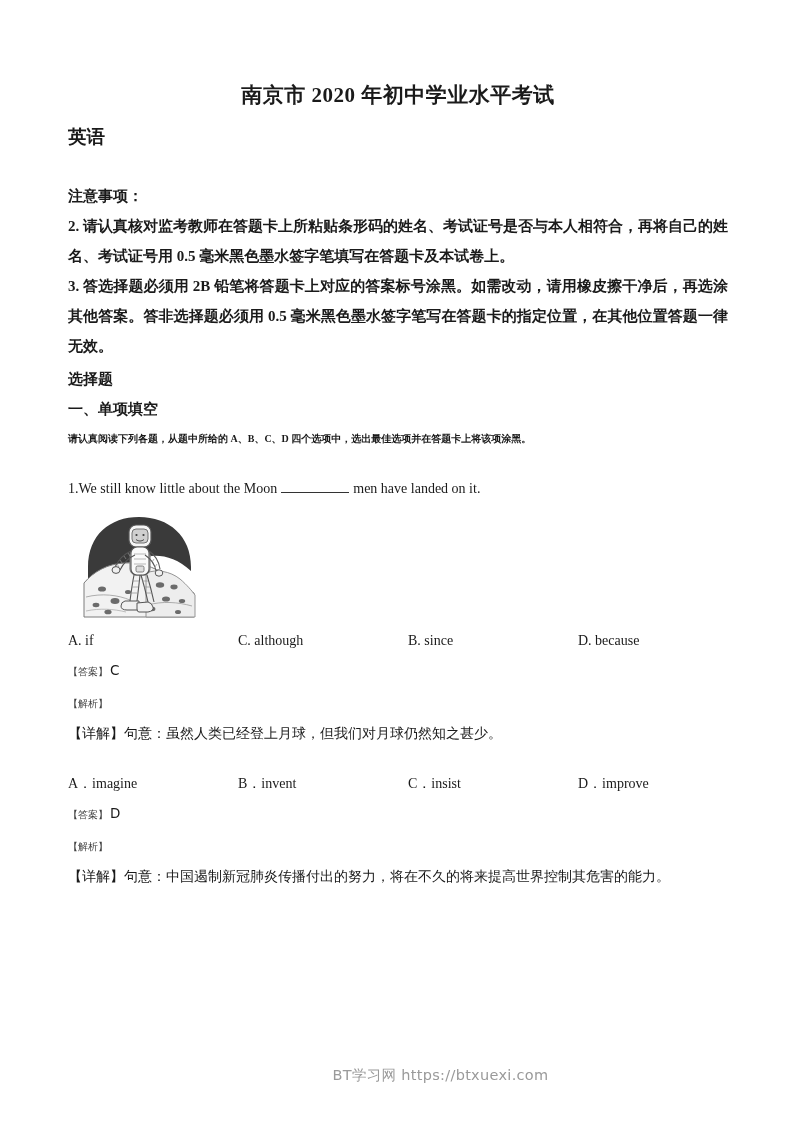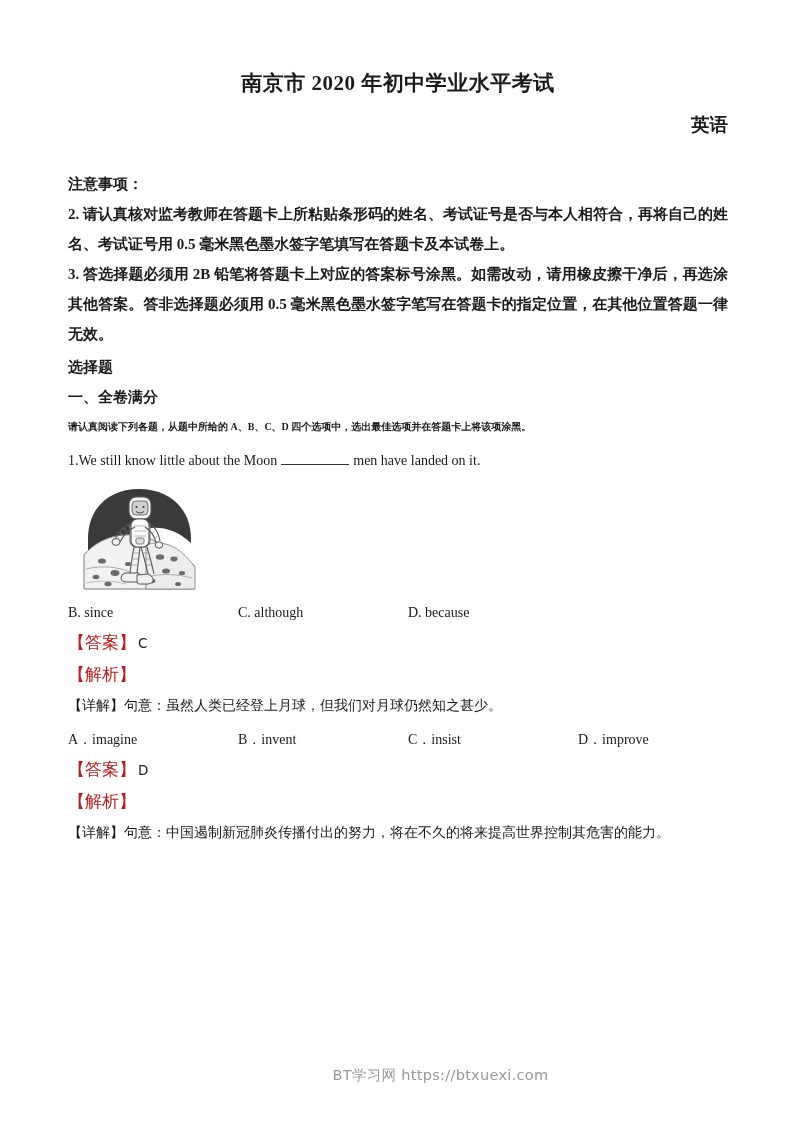--- a/index.html
+++ b/index.html
@@ -15,35 +15,35 @@
     position: relative;
     width: 793px;
     height: 1122px;
     background: #ffffff;
     overflow: hidden;
     box-sizing: border-box;
   }
   .content {
     position: absolute;
     left: 68px;
-    top: 4px;
+    top: 16px;
     width: 660px;
   }
 
   
   .doc-title {
     text-align: center;
     font-weight: bold;
     font-size: 21px;
     letter-spacing: 0.5px;
     margin-top: 66px;
     line-height: 1.3;
   }
   .doc-subtitle {
-    text-align: right;
+    text-align: left;
     font-weight: bold;
     font-size: 18.5px;
     margin-top: 16px;
     line-height: 1.3;
   }
 
   
   .notes {
     margin-top: 32px;
   }
@@ -75,21 +75,21 @@
   .directions {
     font-weight: bold;
     font-size: 10px;
     line-height: 30px;
     text-align: justify;
     text-justify: inter-ideograph;
   }
 
   
   .question {
-    margin-top: 4px;
+    margin-top: 20px;
   }
   .q-stem {
     font-size: 14px;
     line-height: 29px;
     text-align: justify;
   }
   .blank {
     display: inline-block;
     border-bottom: 1px solid #333;
     width: 68px;
@@ -118,23 +118,23 @@
     white-space: nowrap;
   }
   .options .opt:last-child { flex: 0 0 auto; }
 
   
   .answer-line, .analysis-line {
     font-size: 14px;
     line-height: 31px;
   }
   .tag-blue {
-    color: #b91c1c;
+    color: #404040;
     font-family: "DejaVu Sans", "Liberation Sans", sans-serif;
-    font-size: 17px;
+    font-size: 10px;
   }
   .answer-letter {
     color: #1a1a1a;
     font-family: "DejaVu Sans", "Liberation Sans", sans-serif;
     font-size: 13.5px;
     margin-left: 2px;
   }
   .detail-line {
     font-size: 14px;
     line-height: 30px;
@@ -166,21 +166,21 @@
     <div class="doc-title">南京市 2020 年初中学业水平考试</div>
     <div class="doc-subtitle">英语</div>
 
     <div class="notes">
       <div class="notes-heading">注意事项：</div>
       <div class="note-item">2. 请认真核对监考教师在答题卡上所粘贴条形码的姓名、考试证号是否与本人相符合，再将自己的姓名、考试证号用 0.5 毫米黑色墨水签字笔填写在答题卡及本试卷上。</div>
       <div class="note-item">3. 答选择题必须用 2B 铅笔将答题卡上对应的答案标号涂黑。如需改动，请用橡皮擦干净后，再选涂其他答案。答非选择题必须用 0.5 毫米黑色墨水签字笔写在答题卡的指定位置，在其他位置答题一律无效。</div>
     </div>
 
     <div class="section-heading">选择题</div>
-    <div class="sub-heading">一、全卷满分</div>
+    <div class="sub-heading">一、单项填空</div>
     <div class="directions">请认真阅读下列各题，从题中所给的 A、B、C、D 四个选项中，选出最佳选项并在答题卡上将该项涂黑。</div>
 
     <div class="question">
       <div class="q-stem">
         <span>1.We still know little about the Moon</span><span class="blank"></span><span>men have landed on it.</span>
       </div>
 
       <div class="figure">
         <svg width="115" height="113" viewBox="0 0 115 113" xmlns="http://www.w3.org/2000/svg">
           <defs>
@@ -242,22 +242,23 @@
             <path d="M65 66 C68 76 70 84 72 93" fill="none" stroke="#555" stroke-width="1.1"></path>
             <path d="M51 72 h6 M50 78 h6 M49 84 h6 M60 72 h6 M62 78 h6 M64 84 h6" stroke="#8f8f8f" stroke-width="0.7"></path>
 
             <path d="M43 92 q-4 1 -4 5 q0 4 6 4 h10 q2 0 2 -3 v-6 z" fill="#f0f0f0" stroke="#555" stroke-width="1"></path>
             <path d="M66 93 q4 1 5 5 q1 4 -5 5 h-9 q-2 0 -2 -3 v-6 z" fill="#f0f0f0" stroke="#555" stroke-width="1"></path>
           </g>
         </svg>
       </div>
 
       <div class="options">
+        <div class="opt">A. if</div>
+        <div class="opt">C. although</div>
         <div class="opt">B. since</div>
-        <div class="opt">C. although</div>
         <div class="opt">D. because</div>
       </div>
 
       <div class="answer-line">
         <span class="tag-blue">【答案】</span><span class="answer-letter">C</span>
       </div>
       <div class="analysis-line">
         <span class="tag-blue">【解析】</span>
       </div>
       <div class="detail-line">

